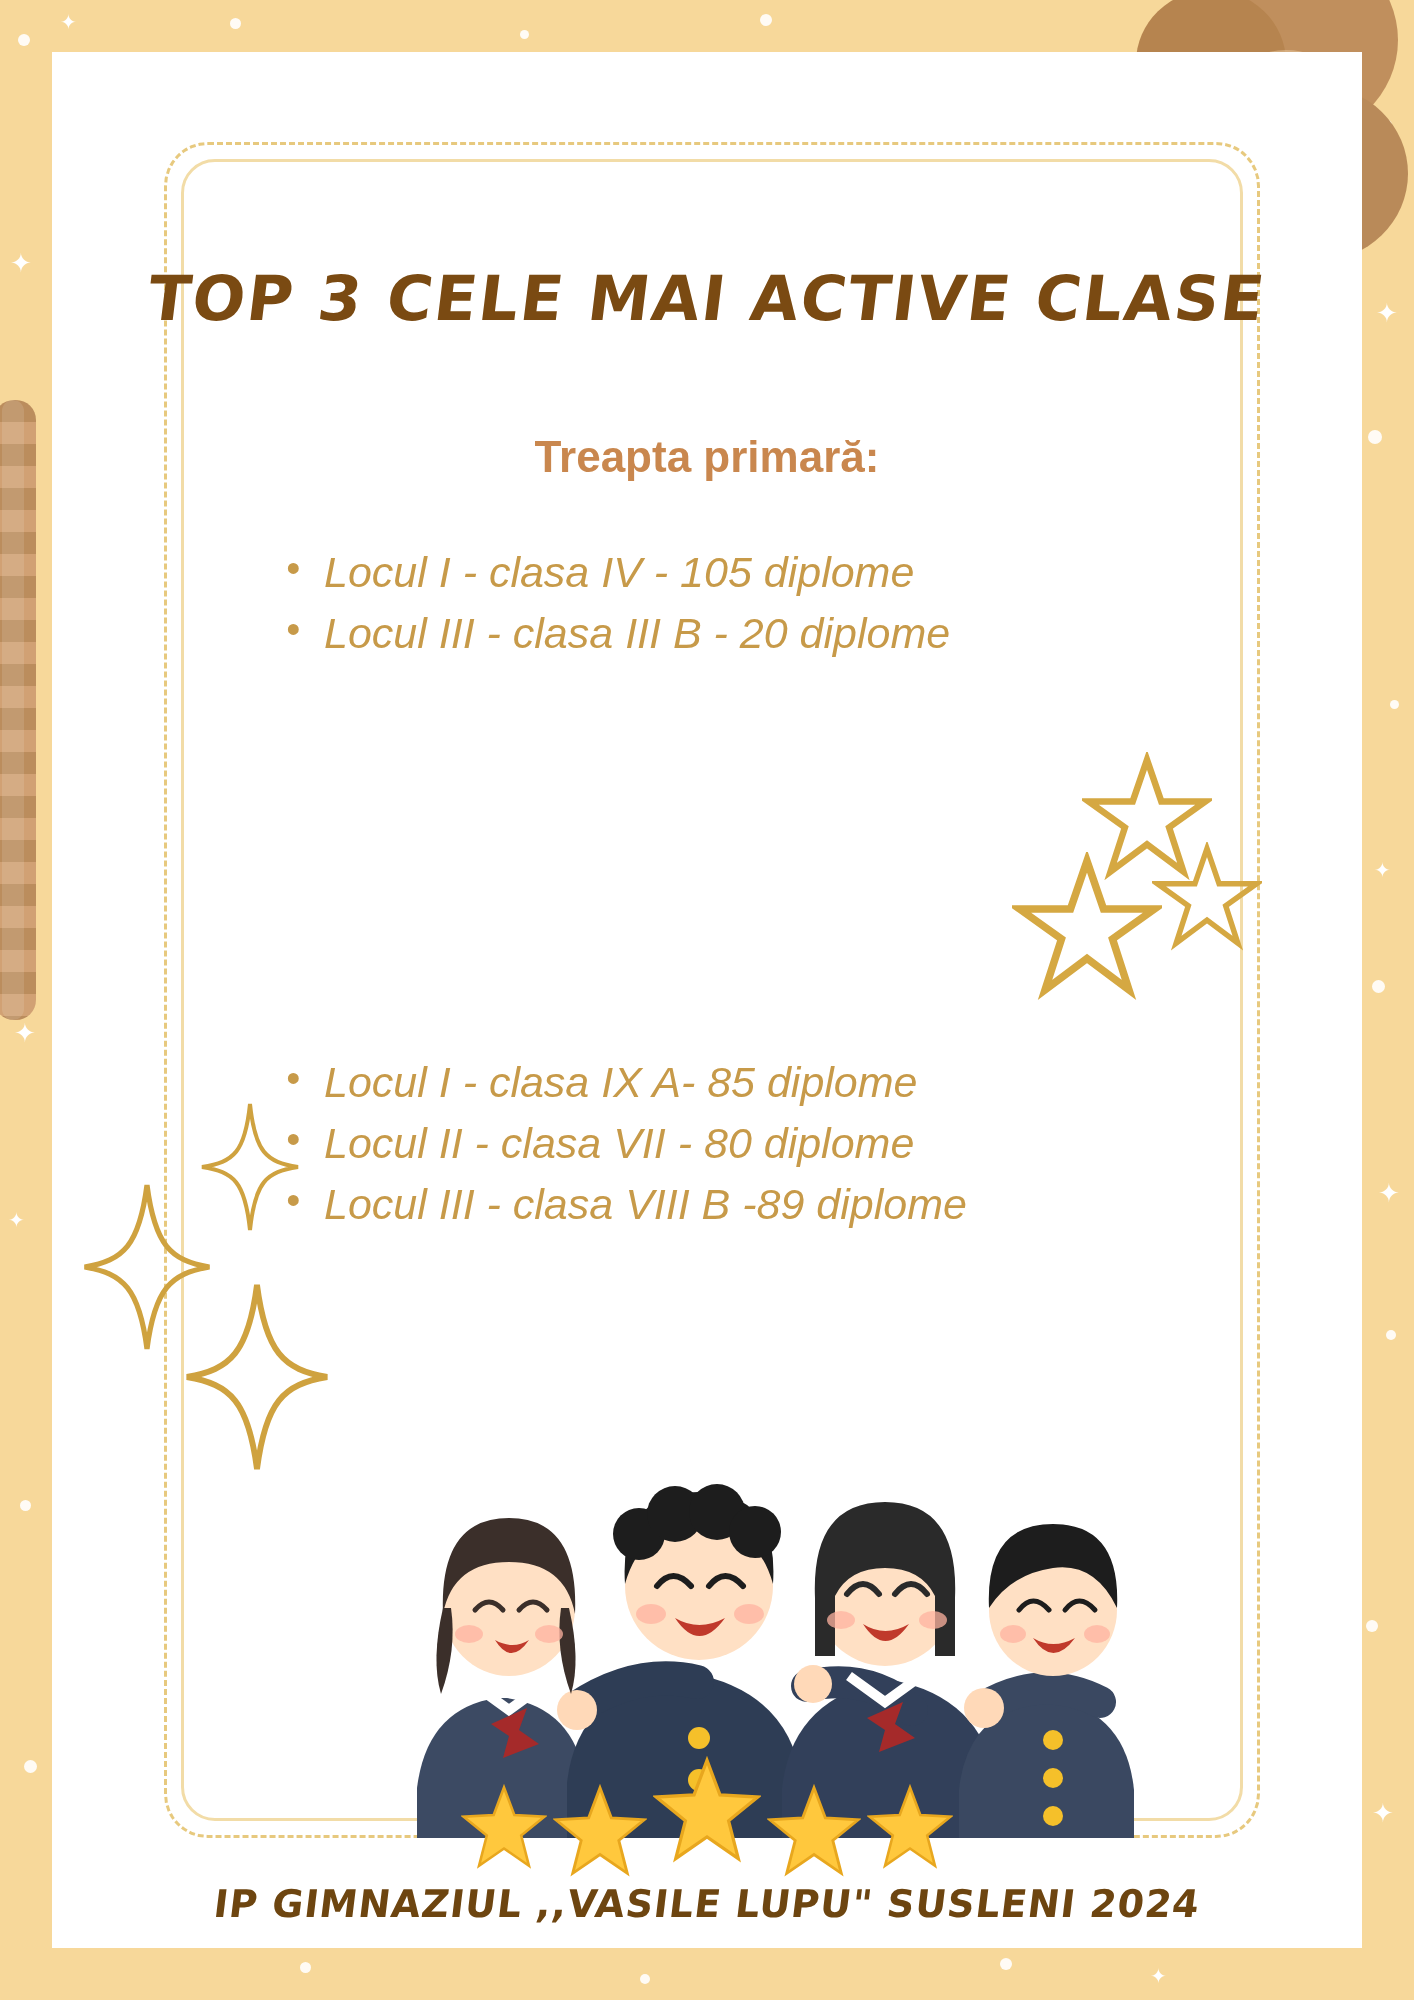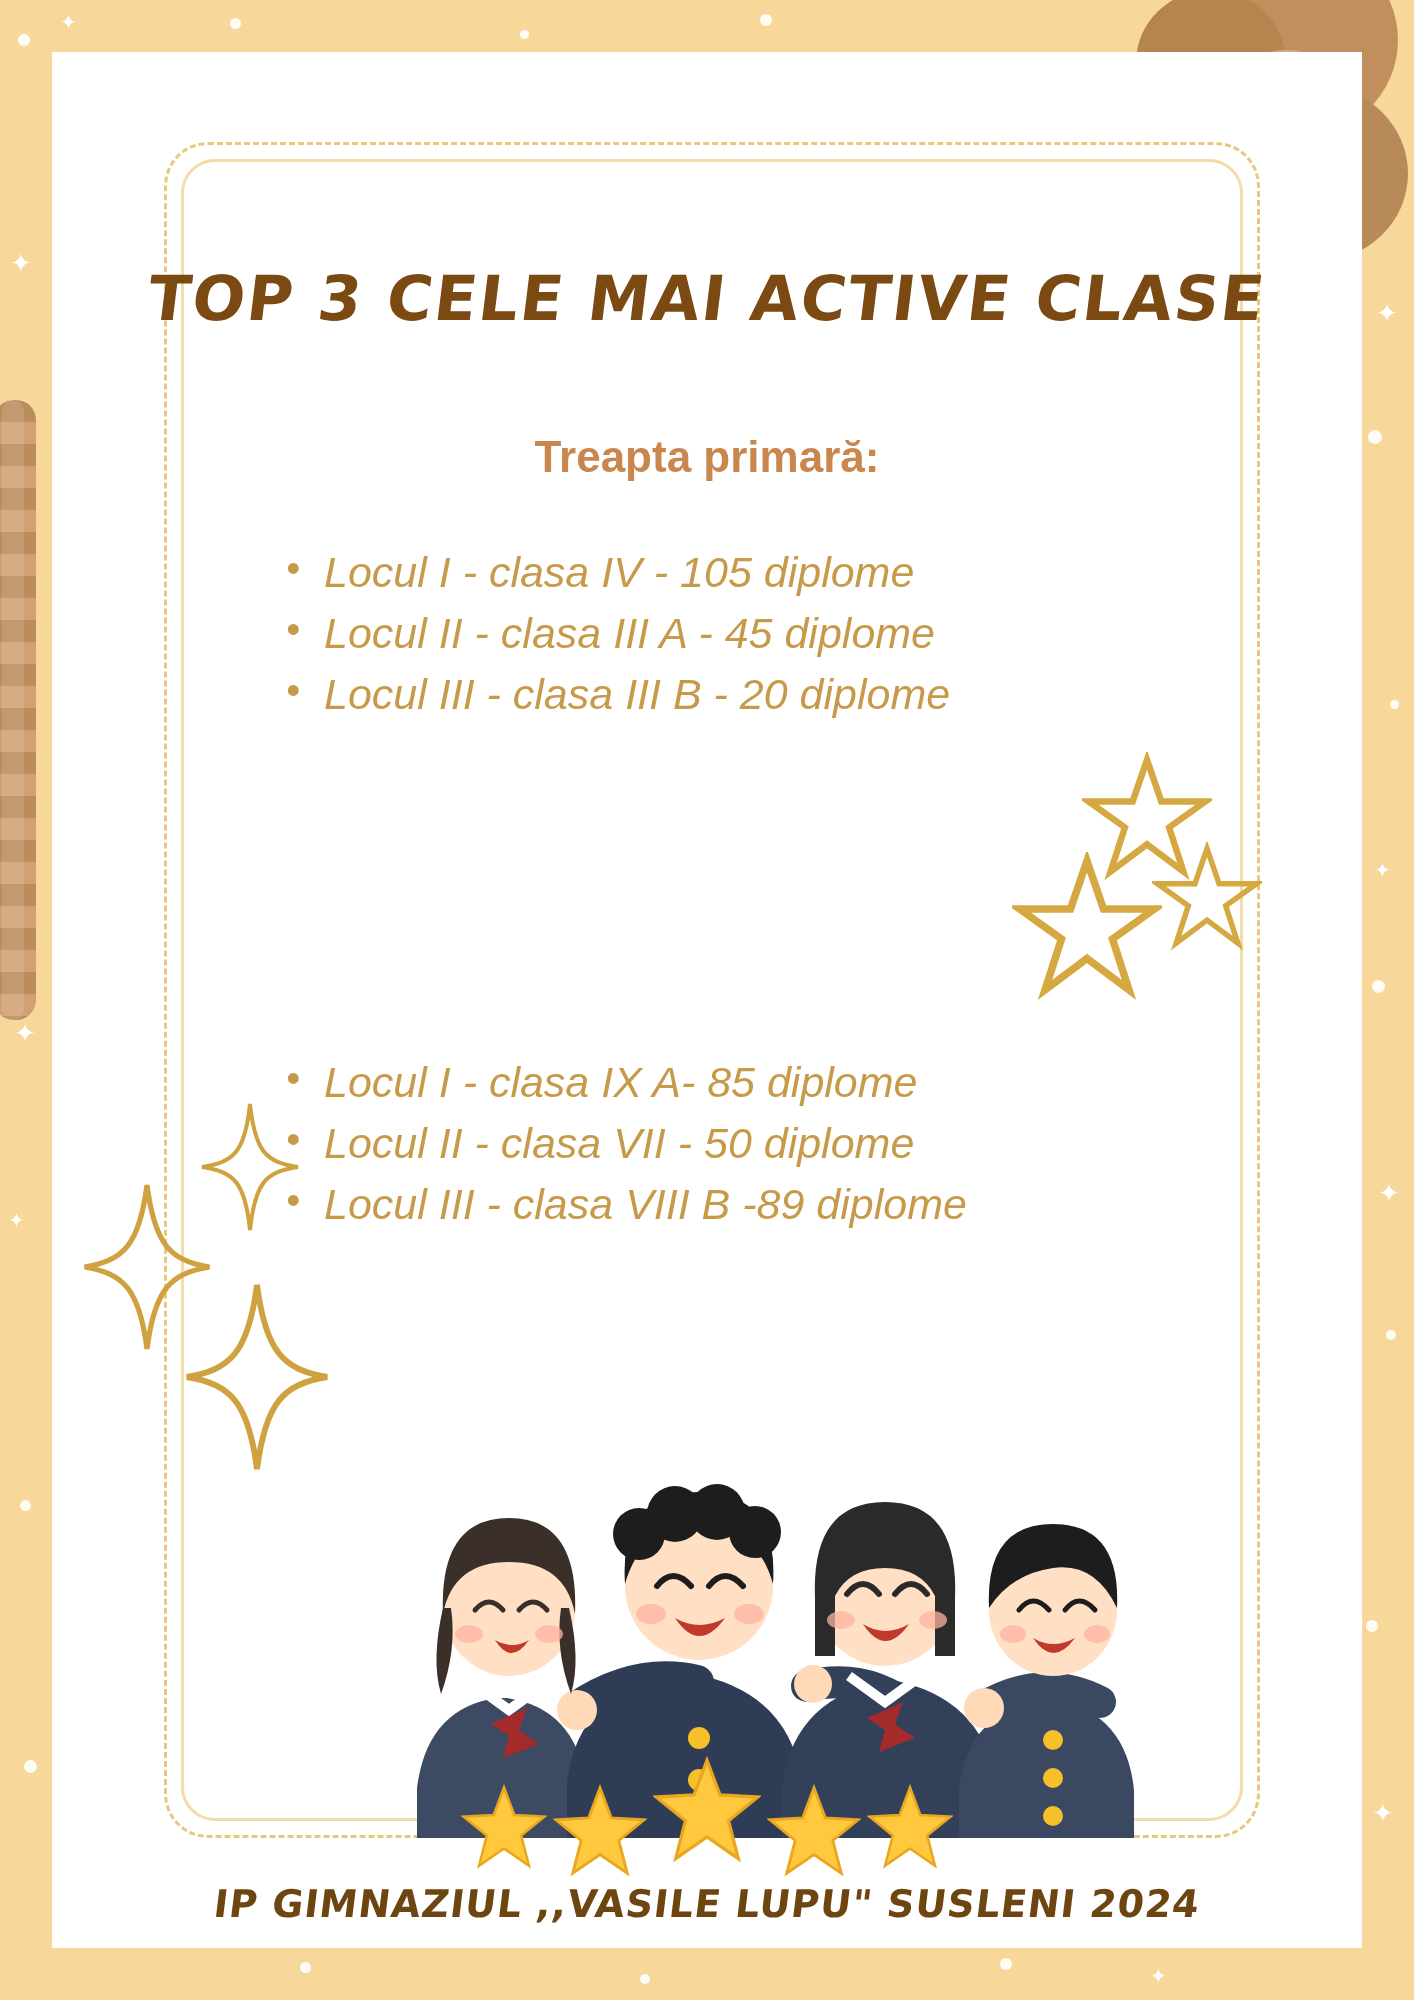--- a/index.html
+++ b/index.html
@@ -259,28 +259,27 @@
   <div class="card">
 
     <div class="dashed-frame"></div>
 
     <div class="title">TOP 3 CELE MAI ACTIVE CLASE</div>
 
     <div class="section-head primary">Treapta primară:</div>
 
     <ul class="list primary">
       <li>Locul I - clasa IV - 105 diplome</li>
-      <li>Locul II - clasa III A - 45 diplome</li>
       <li>Locul III - clasa III B - 20 diplome</li>
     </ul>
 
 
     <ul class="list gimnaziala">
       <li>Locul I - clasa IX A- 85 diplome</li>
-      <li>Locul II - clasa VII - 50 diplome</li>
+      <li>Locul II - clasa VII - 80 diplome</li>
       <li>Locul III - clasa VIII B -89 diplome</li>
     </ul>
 
     <svg class="outline-star" style="left:1030px; top:700px;" width="130" height="130" viewBox="0 0 100 100">
       <polygon points="50,6 61,38 95,38 67,58 78,92 50,71 22,92 33,58 5,38 39,38"></polygon>
     </svg>
     <svg class="outline-star" style="left:960px; top:800px;" width="150" height="150" viewBox="0 0 100 100">
       <polygon points="50,6 61,38 95,38 67,58 78,92 50,71 22,92 33,58 5,38 39,38"></polygon>
     </svg>
     <svg class="outline-star" style="left:1100px; top:790px;" width="110" height="110" viewBox="0 0 100 100">

